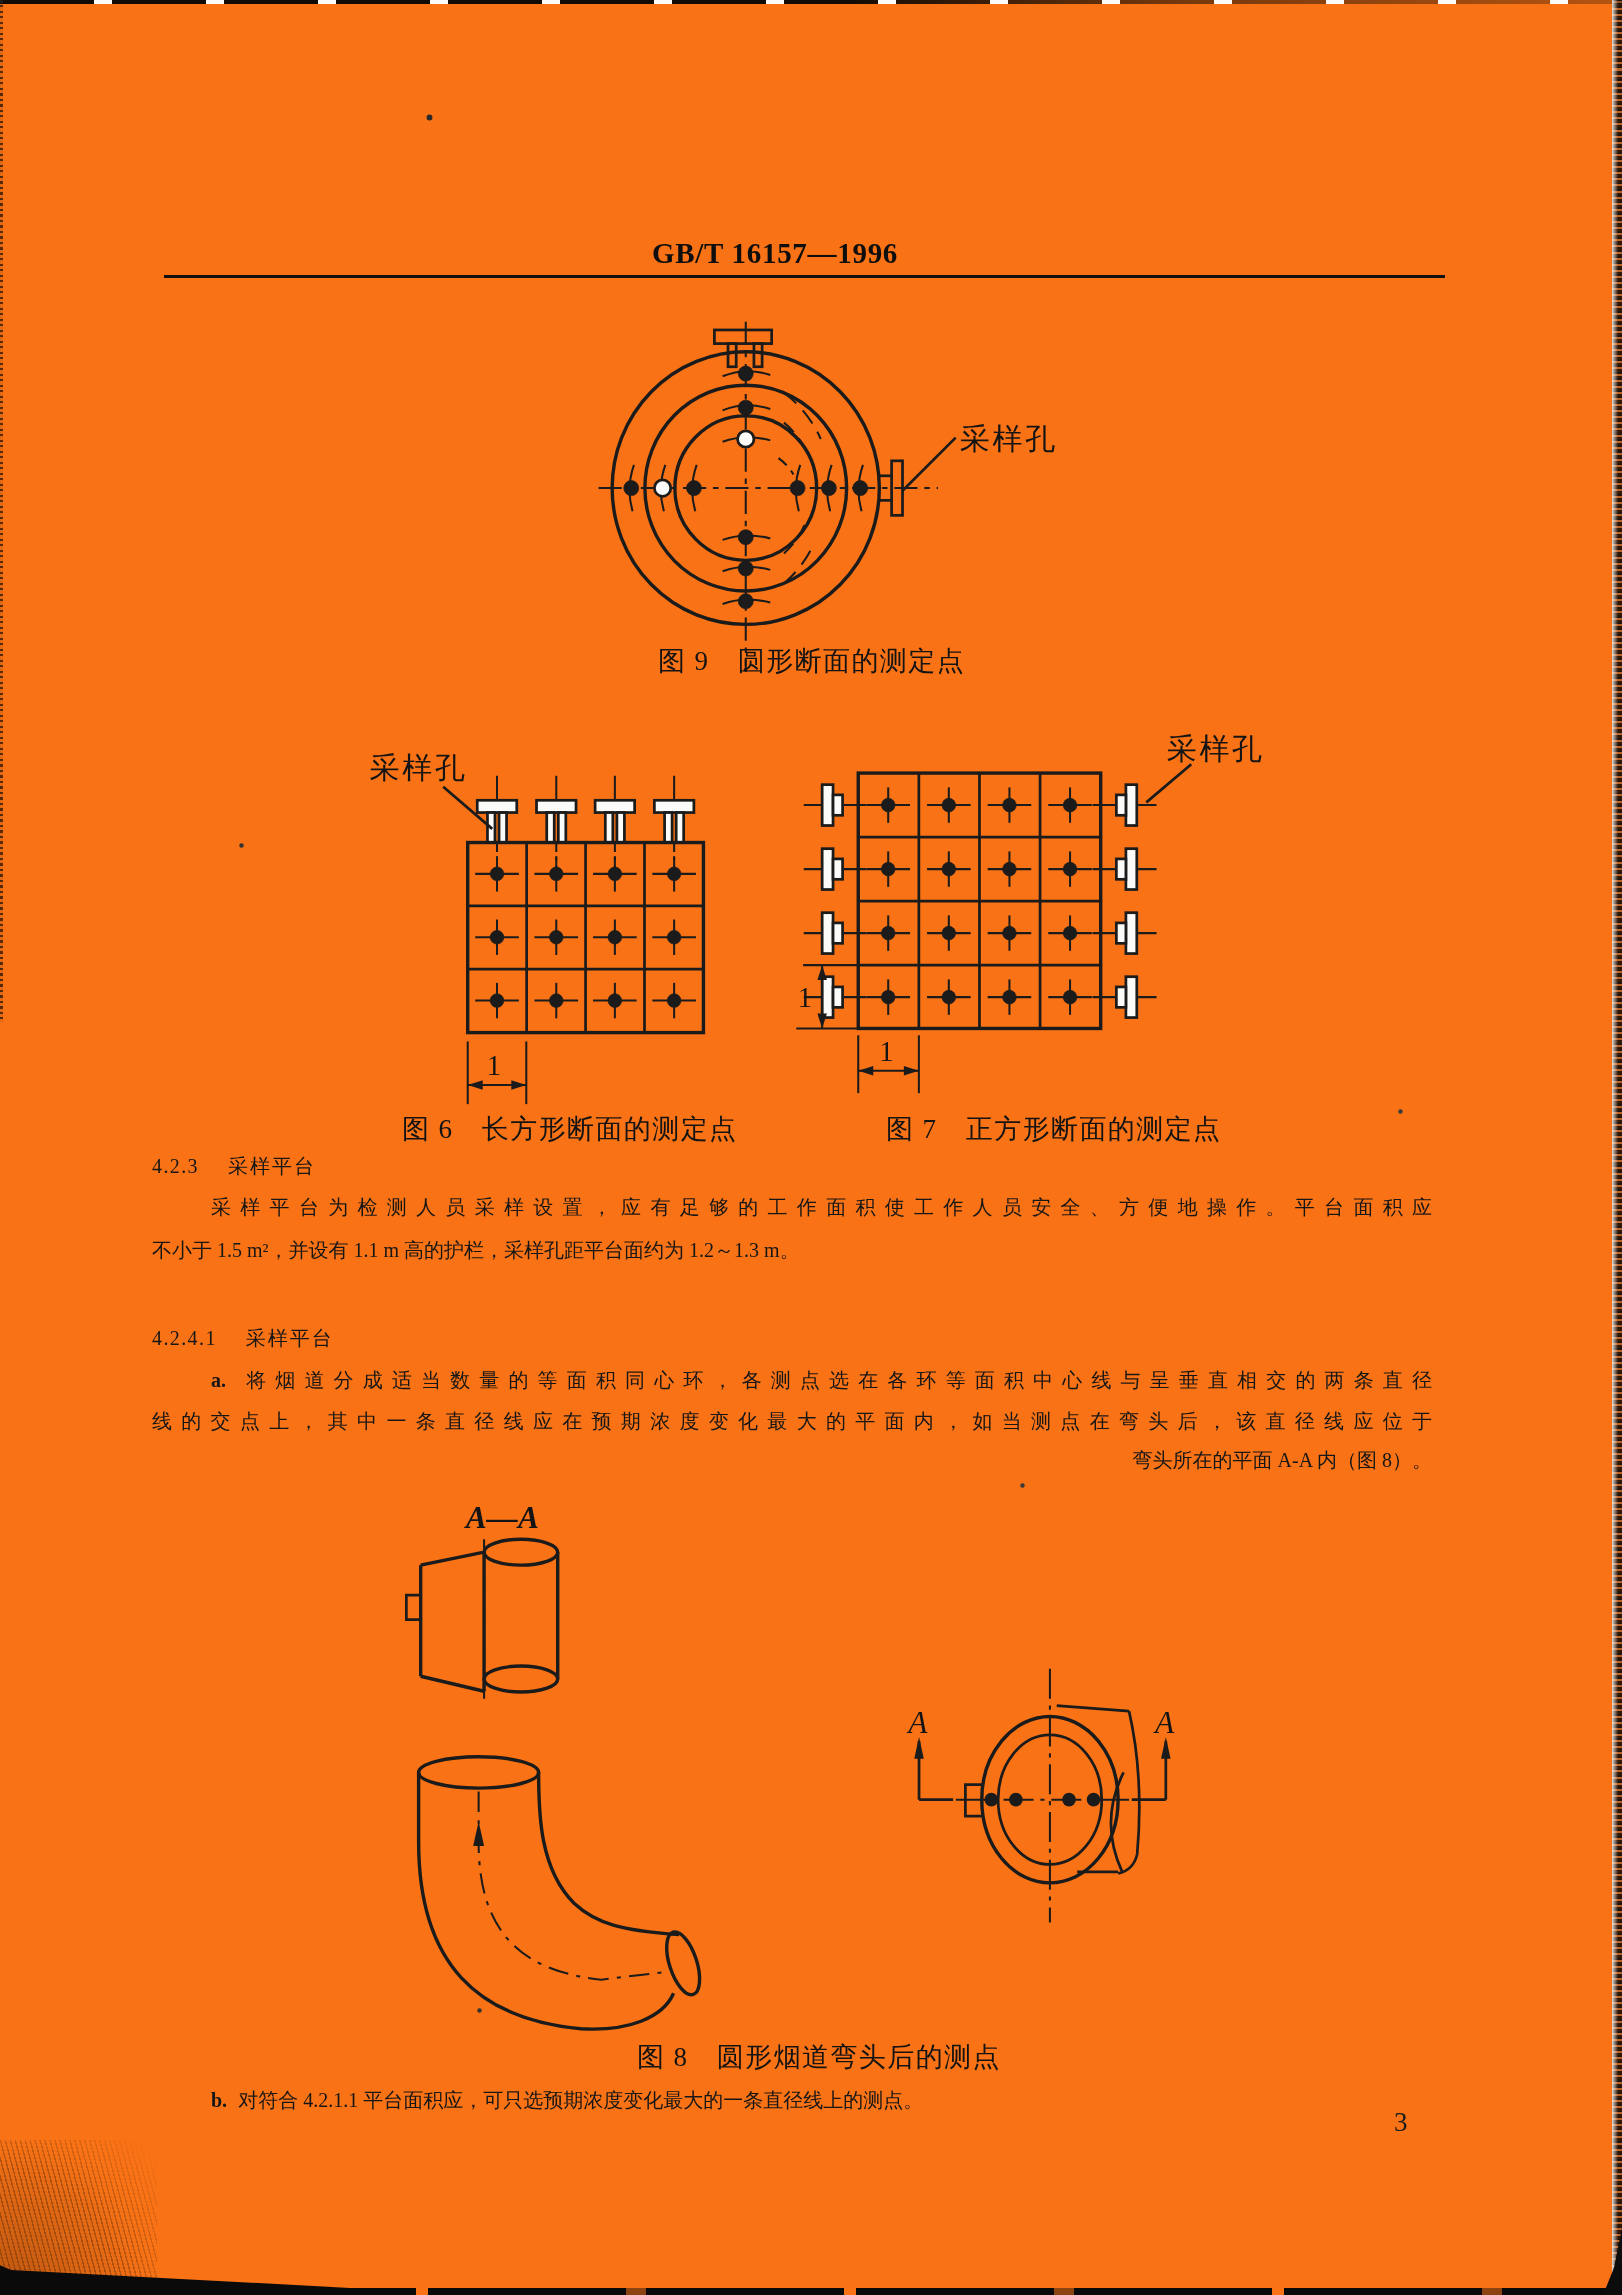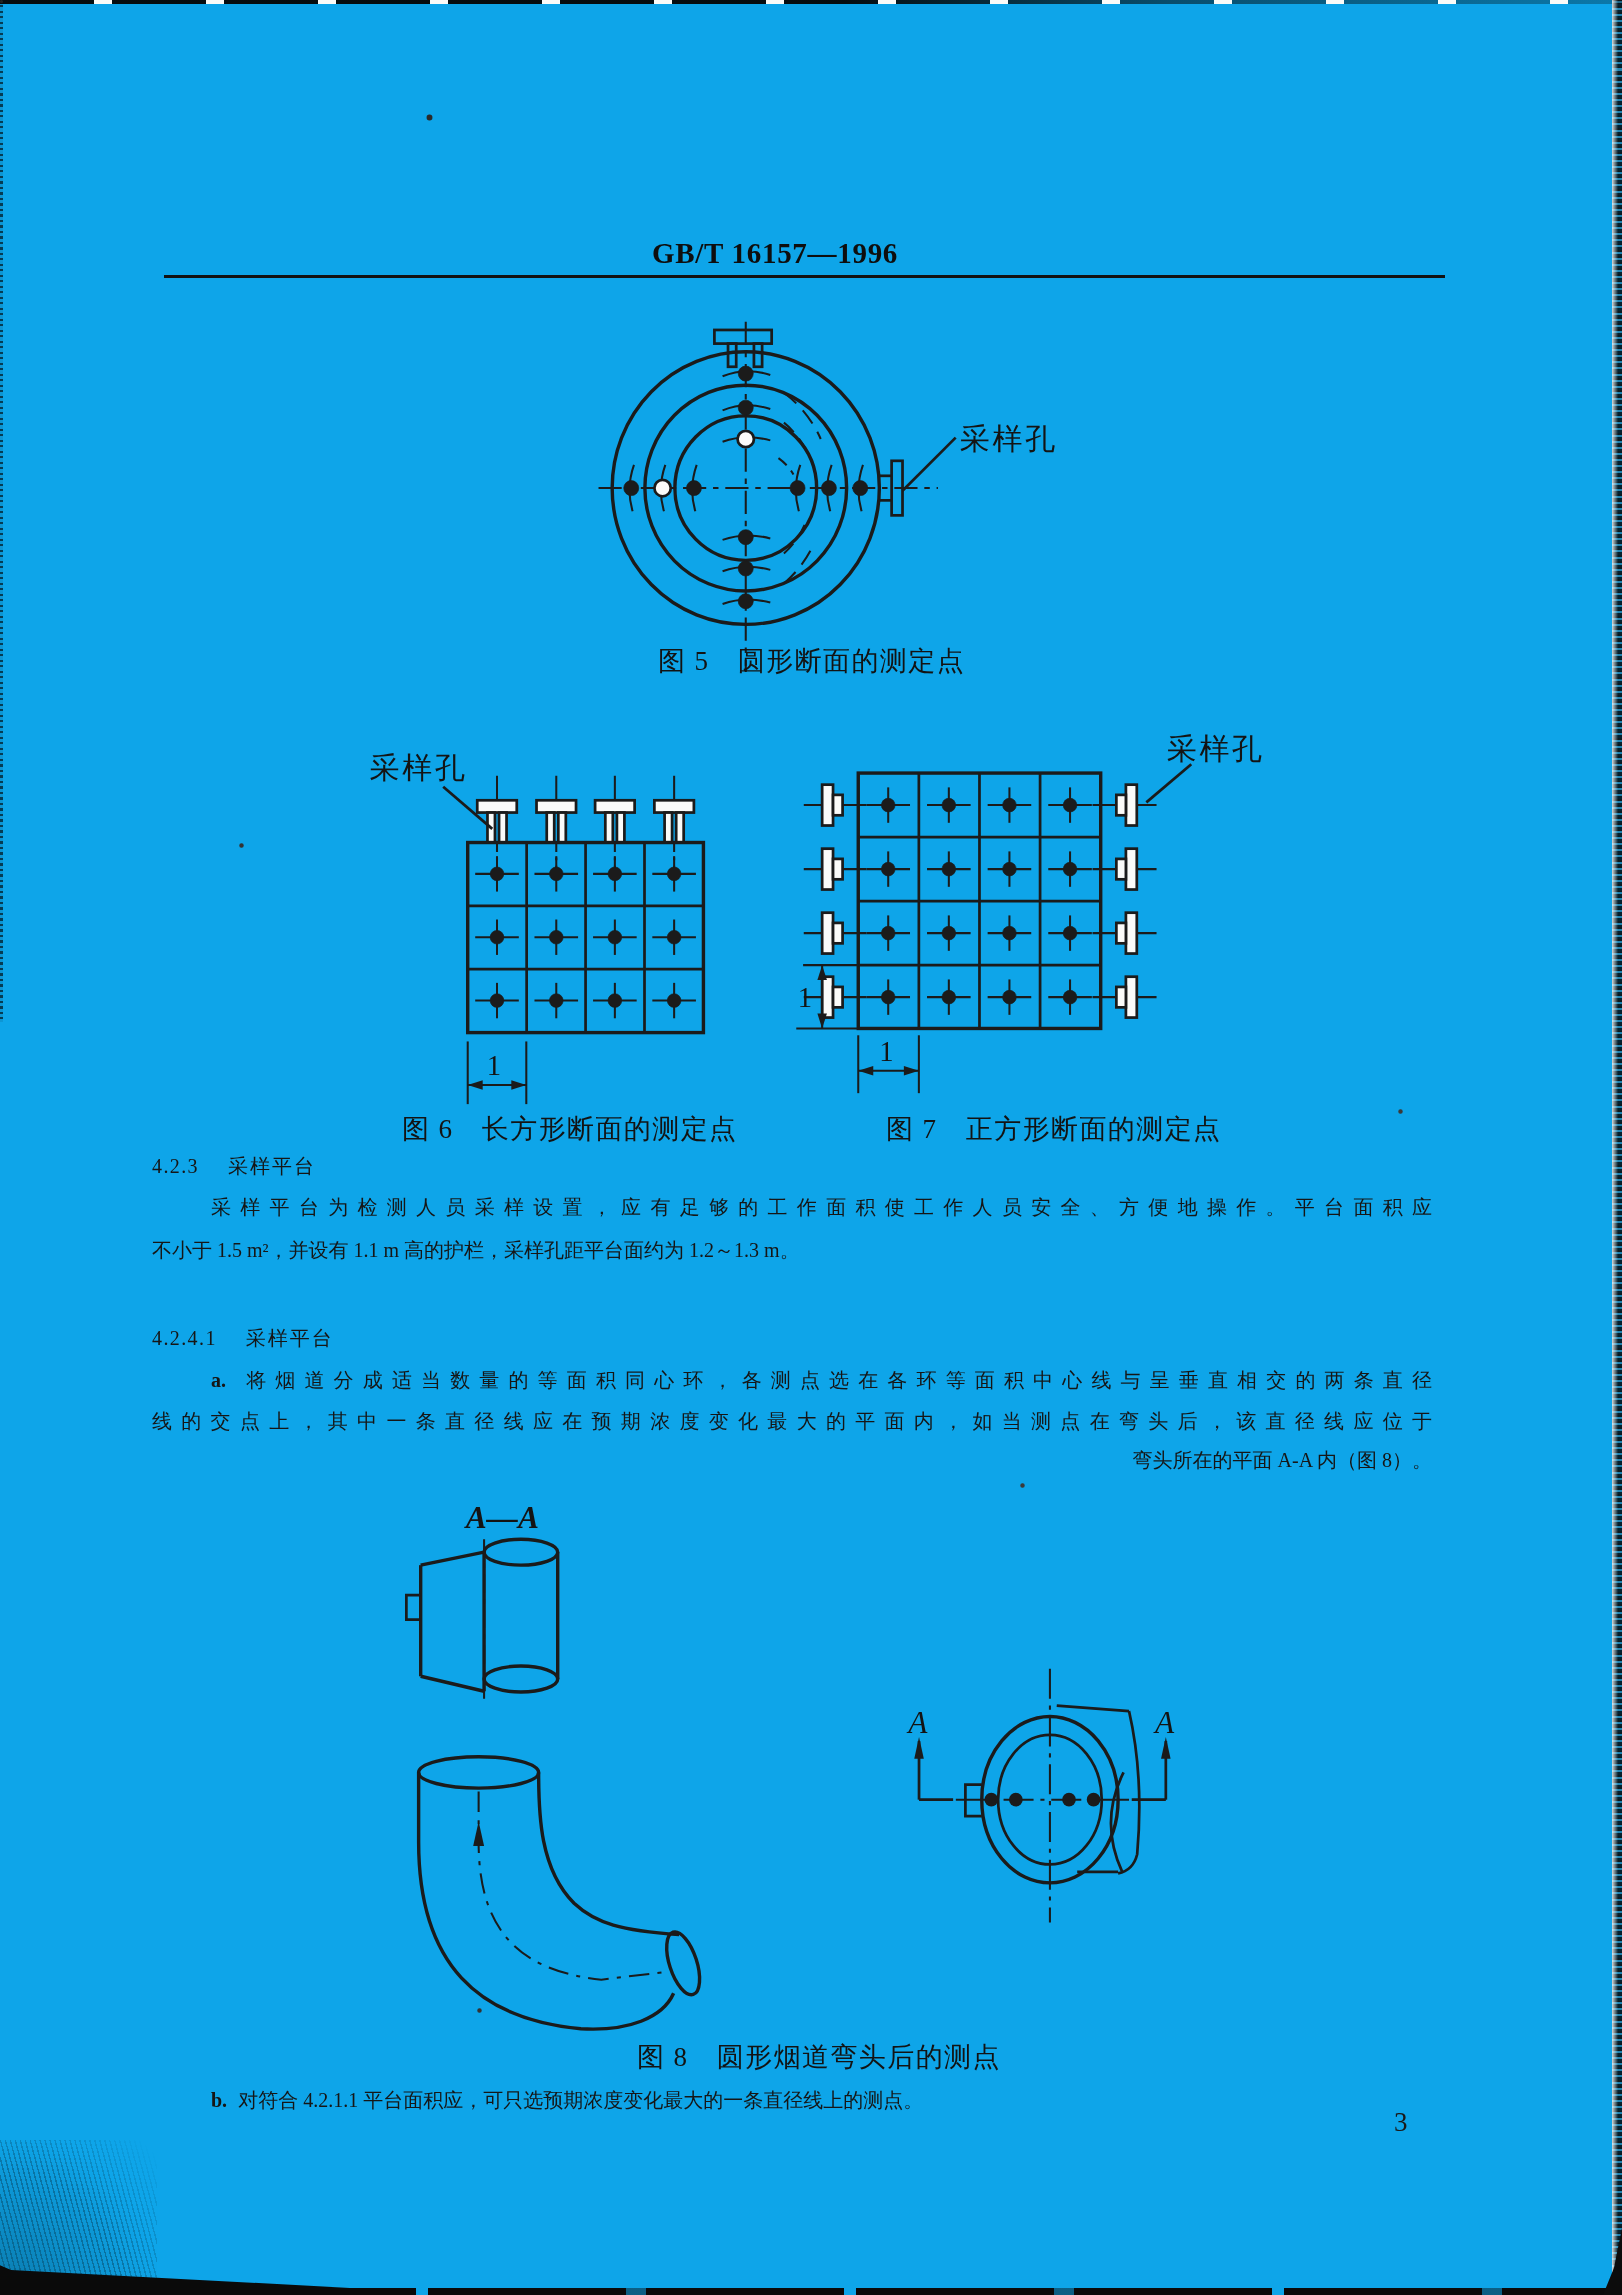--- a/index.html
+++ b/index.html
@@ -1,16 +1,16 @@
 <!DOCTYPE html>
 <html style="font-size:11px"><head>
 <meta charset="utf-8">
 <style>
   html,body{margin:0;padding:0;background:#6e6e6e;}
-  .page{position:relative;width:1623px;height:2295px;background:#0ea5e9;overflow:hidden;
+  .page{position:relative;width:1623px;height:2295px;background:#f97316;overflow:hidden;
         font-family:"Liberation Serif","DejaVu Serif",serif;color:#161616;}
   .abs{position:absolute;}
   .line{position:absolute;left:152px;width:1280px;font-size:20px;line-height:33px;color:#161616;font-family:Liberation Serif, serif;}
   .jfull{text-align:justify;text-align-last:justify;}
   .ind{text-indent:59px;}
   .hnum{letter-spacing:1.4px;}
   .htitle{margin-left:29px;letter-spacing:2px;}
   .blabel{font-weight:bold;margin-right:11px;}
   .caption{position:absolute;font-size:27px;letter-spacing:1.4px;white-space:nowrap;color:#131313;}
   .header-title{position:absolute;left:652px;top:237px;font-size:29px;font-weight:bold;
@@ -138,21 +138,21 @@
           <circle cx="396" cy="286" r="11"></circle>
         </g>
       <g>
           <path class="stroke" stroke-width="3" d="M446,252 Q434,286 444,320"></path>
           <circle cx="442" cy="286" r="11"></circle>
         </g>
     </g>
     <line class="stroke" stroke-width="4" x1="504" y1="290" x2="582" y2="212"></line>
     <text x="588" y="228" font-size="44" letter-spacing="4">采样孔</text>
   </svg>
-  <div class="caption" style="left:658px;top:643px;">图 5　圆形断面的测定点</div>
+  <div class="caption" style="left:658px;top:643px;">图 9　圆形断面的测定点</div>
 
   <svg style="left:341px;top:736px;" width="436" height="382" viewBox="0 0 640 560">
     <defs>
       <g id="pt6" stroke="#1b1b1b">
         <line x1="0" y1="-26" x2="0" y2="26" stroke-width="3"></line>
         <line x1="-32" y1="0" x2="32" y2="0" stroke-width="3"></line>
         <circle r="10" fill="#1b1b1b"></circle>
       </g>
       <g id="port6" stroke="#1b1b1b" fill="#fbfbf9">
         <line x1="0" y1="-98" x2="0" y2="-62" stroke-width="3"></line>

